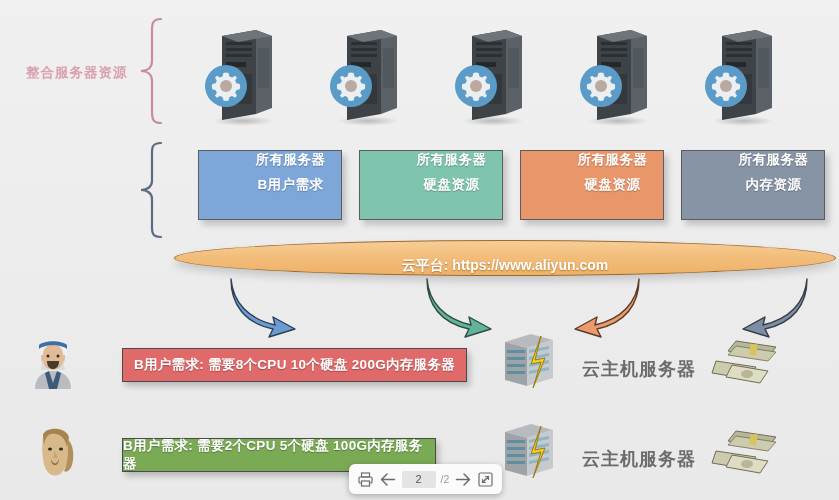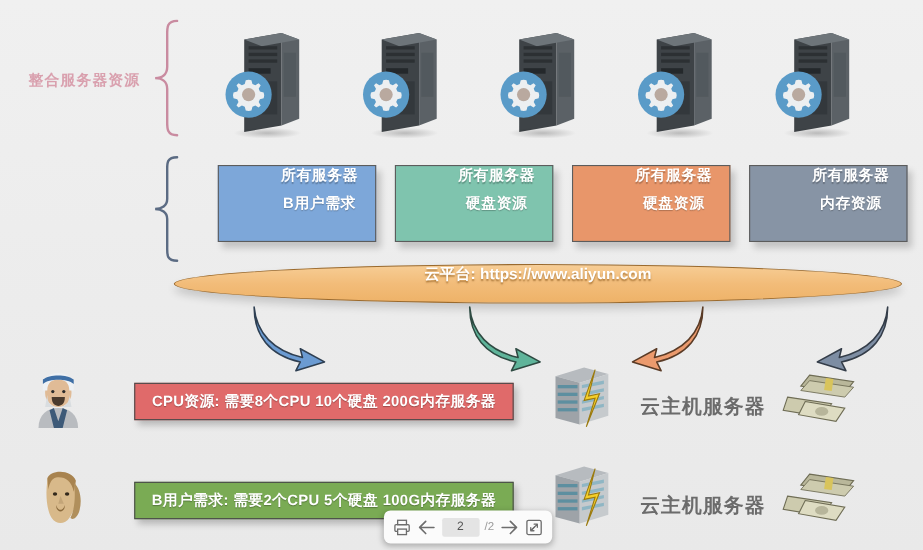--- a/index.html
+++ b/index.html
@@ -51,25 +51,25 @@
     gap:7px;
     box-shadow:4px 5px 6px rgba(0,0,0,.18);
     text-shadow:0 1px 1px rgba(0,0,0,.25);
     letter-spacing:.5px;
     padding-left:41px;
   }
 
   
   #cloud{
     position:absolute;
-    left:158px;top:240px;width:660px;height:34px;
+    left:174px;top:240px;width:660px;height:34px;
     background:linear-gradient(180deg,#f7cd95 0%,#f2bc79 50%,#eeb268 100%);
     border:1.5px solid #9a6a2e;
     border-radius:50%/50%;
-    display:flex;align-items:flex-start;justify-content:center;
+    display:flex;align-items:flex-end;justify-content:center;
     color:#ffffff;font-weight:700;font-size:14px;
     text-shadow:0 1px 1.5px rgba(120,70,10,.55);
     box-shadow:0 5px 8px rgba(0,0,0,.16);
   }
 
   
   .arrow{position:absolute;}
 
   
   .demandbox{
@@ -80,21 +80,21 @@
     color:#ffffff;font-weight:700;font-size:13.5px;
     letter-spacing:.3px;
     box-shadow:3px 4px 6px rgba(0,0,0,.22);
     text-shadow:0 1px 1px rgba(0,0,0,.3);
   }
   #demand-a{
     left:122px;top:348px;width:345px;
     background:#e06a6a;border:1.5px solid #4a4a4a;
   }
   #demand-b{
-    left:122px;top:438px;width:345px;
+    left:122px;top:438px;width:314px;
     background:#7aab54;border:1.5px solid #4a4a4a;
   }
 
   
   .avatar{position:absolute;width:52px;height:54px;}
 
   
   .rackgroup{position:absolute;width:72px;height:62px;}
   .cloudsrv-label{
     position:absolute;color:#6b6b6b;font-size:18px;font-weight:700;
@@ -290,21 +290,21 @@
     <ellipse cx="26" cy="20" rx="12" ry="13" fill="#e0bb96"></ellipse>
     <path d="M16 22 C16 30 20 33 26 33 C32 33 36 30 36 22 L38 33 L14 33 Z" fill="#d9dde0"></path>
     <path d="M20 24 C20 30 23 32 26 32 C29 32 32 30 32 24 Z" fill="#4a3a2d"></path>
     <path d="M12 14 C12 6 19 2 26 2 C33 2 40 6 40 14 L40 18 L36 18 C36 11 32 8 26 8 C20 8 16 11 16 18 L12 18 Z" fill="#eef1f4"></path>
     <path d="M12 8 C18 3 34 3 40 8 L40 12 C34 7 18 7 12 12 Z" fill="#3f6fa5"></path>
     <circle cx="21" cy="19" r="1.5" fill="#2b2b2b"></circle>
     <circle cx="31" cy="19" r="1.5" fill="#2b2b2b"></circle>
   </svg>
 
   <div class="demandbox" id="demand-a">
-    <span>CPU资源: 需要8个CPU 10个硬盘  200G内存服务器</span>
+    <span>B用户需求: 需要8个CPU 10个硬盘  200G内存服务器</span>
   </div>
 
   <div class="rackgroup" style="left:497px;top:330px;">
     <svg width="72" height="62" viewBox="0 0 72 62">
       <polygon points="8,12 34,4 56,10 30,18" fill="#b7bbbf"></polygon>
       <polygon points="8,12 30,18 30,56 8,50" fill="#9ea3a8"></polygon>
       <polygon points="30,18 56,10 56,48 30,56" fill="#c6cacd"></polygon>
       <rect x="10" y="20" width="18" height="3" fill="#5d8fa0"></rect>
       <rect x="10" y="27" width="18" height="3" fill="#5d8fa0"></rect>
       <rect x="10" y="34" width="18" height="3" fill="#5d8fa0"></rect>

